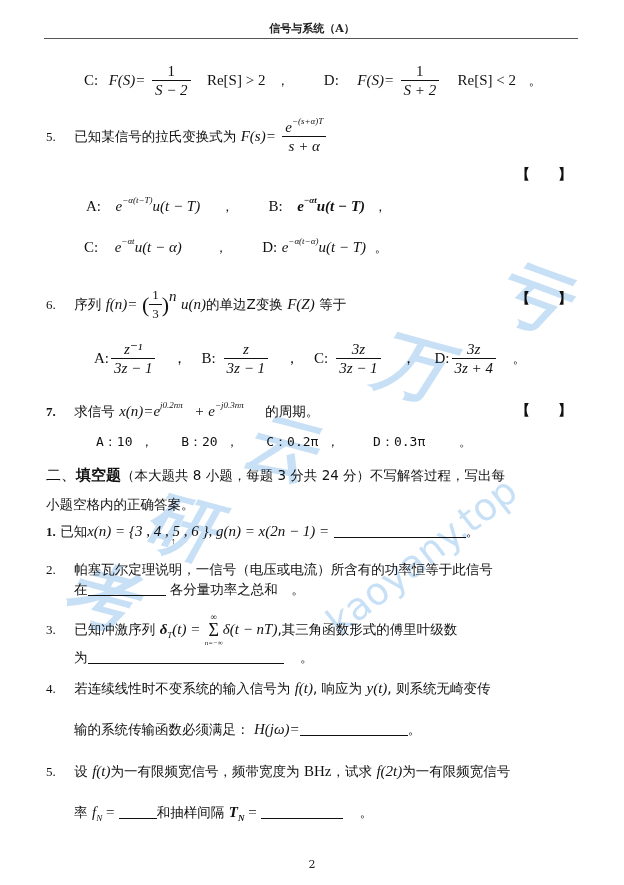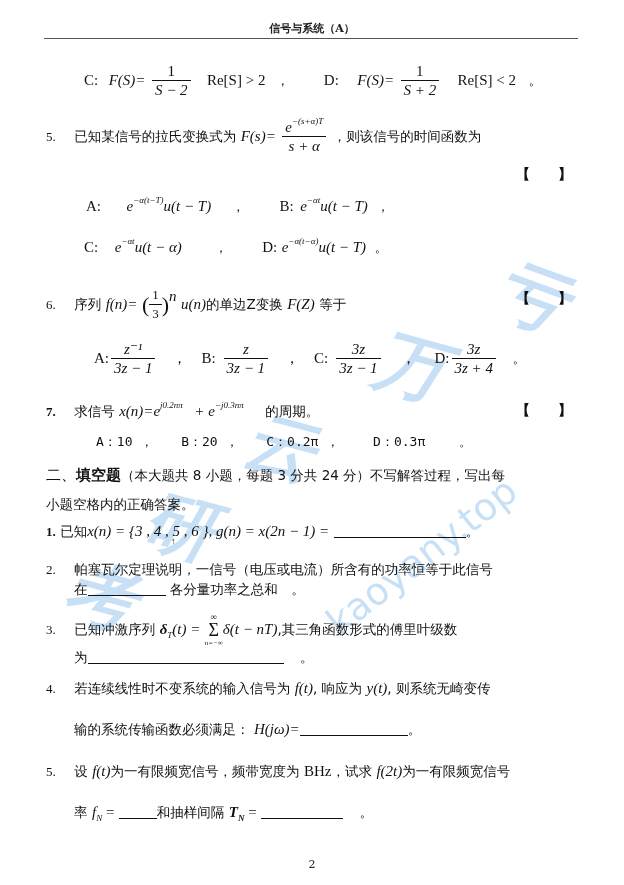--- a/index.html
+++ b/index.html
@@ -61,30 +61,29 @@
 </div>
 
 <div class="abs t" style="top:118px; left:46px;">
   <span class="mr" style="font-size:13px;">5.</span>
   <span class="cjk" style="margin-left:14px;">已知某信号的拉氏变换式为</span>
   <span class="m">F(s)=</span>
   <span class="frac">
     <span class="num m"><span>e</span><sup>−(s+α)T</sup></span>
     <span class="den m">s + α</span>
   </span>
-  <span class="cjk">，则该信号的时间函数为</span>
 </div>
 <div class="abs bracket" style="top:166px; left:516px;">【　　】</div>
 
 <div class="abs t" style="top:197px; left:86px;">
   <span class="mr">A:</span>
-  <span class="m" style="margin-left:21px;"><span>e</span><sup>−α(t−T)</sup><span>u(t − T)</span></span>
+  <span class="m" style="margin-left:10px;"><span>e</span><sup>−α(t−T)</sup><span>u(t − T)</span></span>
   <span class="cjk" style="margin-left:16px;">，</span>
   <span class="mr" style="margin-left:30px;">B:</span>
-  <span class="m" style="margin-left:2px;"><span>e</span><sup>−αt</sup><span>u(t − T)</span></span>
+  <span class="m" style="margin-left:10px;font-weight:bold;"><span>e</span><sup>−αt</sup><span>u(t − T)</span></span>
   <span class="cjk" style="margin-left:4px;">，</span>
 </div>
 <div class="abs t" style="top:238px; left:84px;">
   <span class="mr">C:</span>
   <span class="m" style="margin-left:12px;"><span>e</span><sup>−αt</sup><span>u(t − α)</span></span>
   <span class="cjk" style="margin-left:28px;">，</span>
   <span class="mr" style="margin-left:30px;">D:</span>
   <span class="m"><span>e</span><sup>−α(t−α)</sup><span>u(t − T)</span></span>
   <span class="cjk" style="margin-left:4px;">。</span>
 </div>

